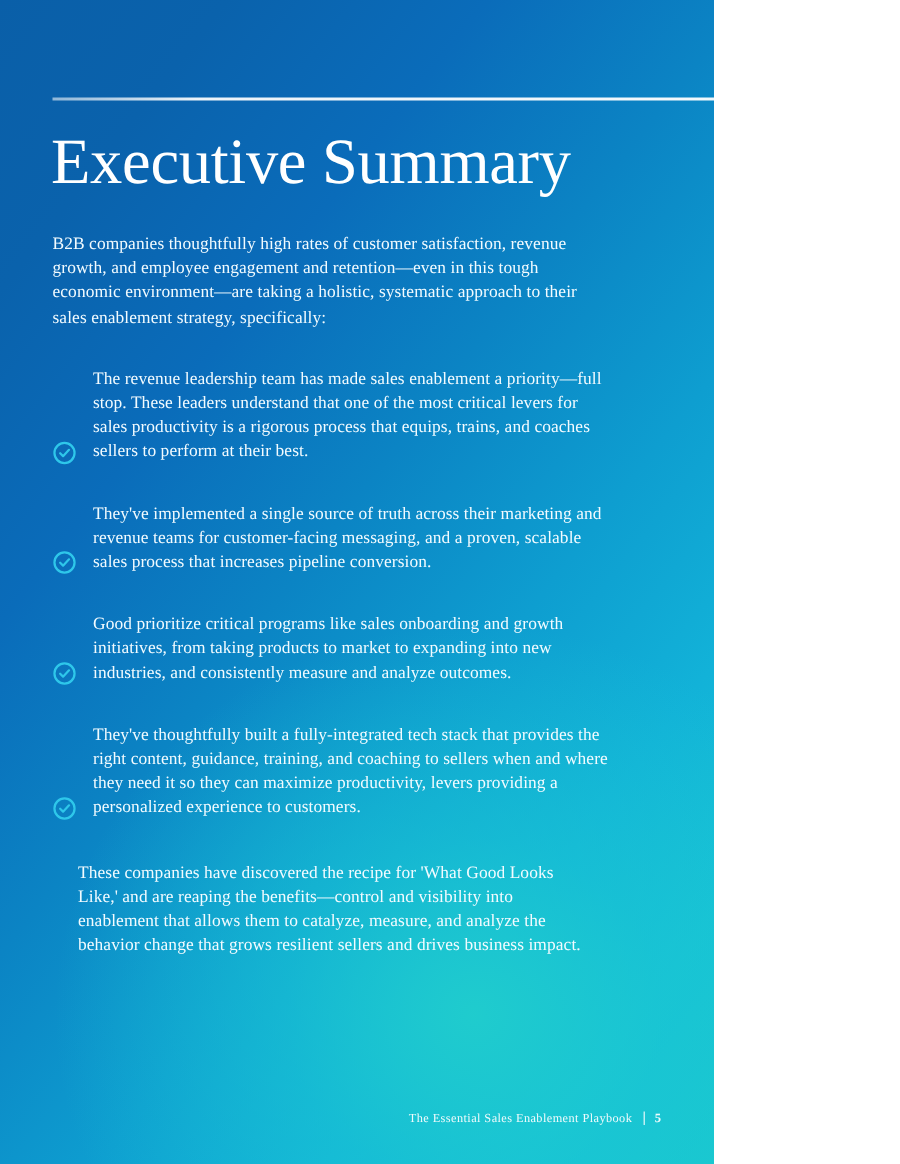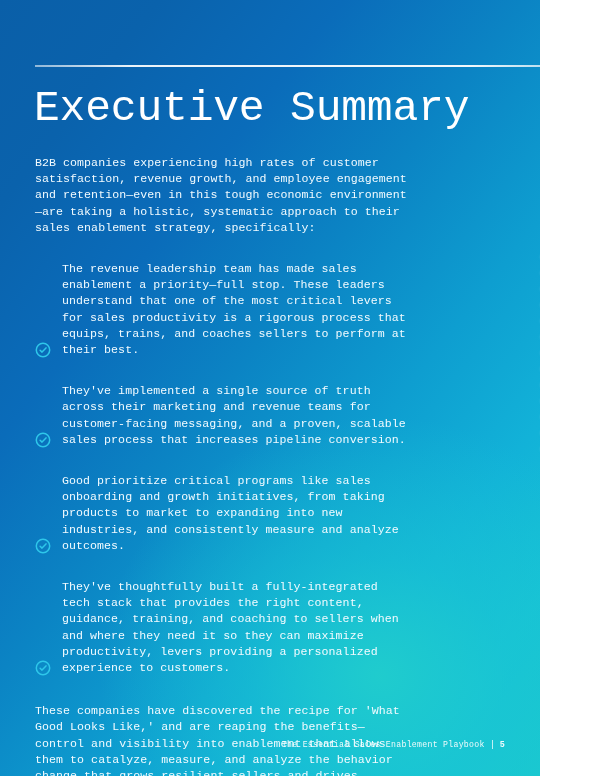--- a/index.html
+++ b/index.html
@@ -3,24 +3,24 @@
 <meta charset="utf-8">
 <style>
   html, body {
     margin: 0;
     padding: 0;
     background: #ffffff;
   }
 
   .page {
     position: relative;
-    width: 540px;
+    width: 476px;
     height: 776px;
     overflow: hidden;
-    font-family: Liberation Mono, monospace;
+    font-family: Liberation Serif, serif;
     
     background:
       linear-gradient(128deg,
         #0a5fa8 0%,
         #0a62ac 14%,
         #0a6cba 30%,
         #0b84c4 46%,
         #0e9ed0 62%,
         #12b2d8 76%,
         #17c2d6 88%,
@@ -122,21 +122,21 @@
 
   .bullet-text {
     flex: 1 1 auto;
     font-size: 11.6px;
     line-height: 16.2px;
     color: #f2fbff;
     letter-spacing: 0.005em;
   }
 
   .closing {
-    margin: 0;
+    margin: 17px;
     margin-top: 27px;
     font-size: 11.6px;
     line-height: 16.2px;
     color: #f2fbff;
     letter-spacing: 0.005em;
   }
 
   
   .dot-grid {
     position: absolute;
@@ -188,21 +188,21 @@
 <div class="page">
 
   <div class="content">
 
     <div class="top-rule"></div>
 
     <h1 class="page-title">Executive Summary</h1>
 
     <div class="body-col">
 
-      <p class="intro">B2B companies experiencing high rates of customer satisfaction, revenue growth, and employee engagement and retention—even in this tough economic environment—are taking a holistic, systematic approach to their sales enablement strategy, specifically:</p>
+      <p class="intro">B2B companies thoughtfully high rates of customer satisfaction, revenue growth, and employee engagement and retention—even in this tough economic environment—are taking a holistic, systematic approach to their sales enablement strategy, specifically:</p>
 
       <ul class="bullets">
 
         <li class="bullet">
           <span class="check-icon">
             <svg viewBox="0 0 16 16" aria-hidden="true">
               <circle cx="8" cy="8" r="6.7" fill="none" stroke="#2ec7ea" stroke-width="1.5"></circle>
               <path d="M5.1 8.2 L7.05 10.1 L11.0 5.9" fill="none" stroke="#2ec7ea" stroke-width="1.5" stroke-linecap="round" stroke-linejoin="round"></path>
             </svg>
           </span>

